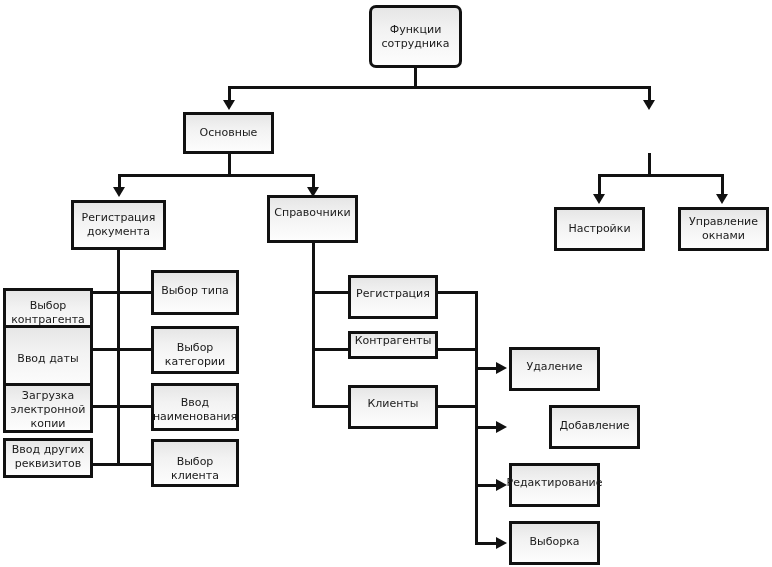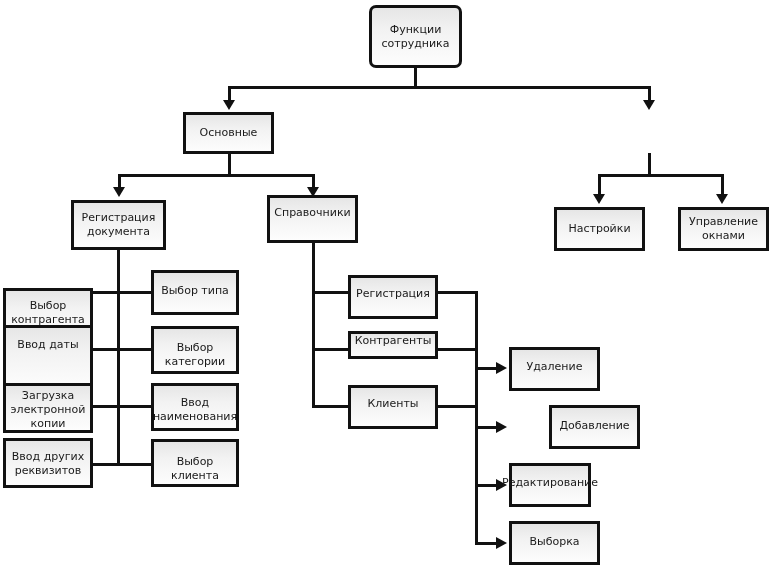--- a/index.html
+++ b/index.html
@@ -123,27 +123,27 @@
 окнами</div>
 
   <div class="node" style="left:71px;top:200px;width:95px;height:50px;">Регистрация
 документа</div>
 
   <div class="node" style="left:267px;top:195px;width:91px;height:48px;">Справочники</div>
 
   <div class="node" style="left:3px;top:268px;width:90px;height:50px;margin-top:20px;">Выбор
 контрагента</div>
 
-  <div class="node" style="left:3px;top:325px;width:90px;height:66px;padding-top:10px;">Ввод даты</div>
+  <div class="node" style="left:3px;top:325px;width:90px;height:66px;padding-top:24px;">Ввод даты</div>
 
   <div class="node overflow" style="left:3px;top:383px;width:90px;height:50px;">Загрузка
 электронной
 копии</div>
 
-  <div class="node" style="left:3px;top:438px;width:90px;height:50px;padding-top:9px;">Ввод других
+  <div class="node" style="left:3px;top:438px;width:90px;height:40px;padding-top:2px;">Ввод других
 реквизитов</div>
 
   <div class="node" style="left:151px;top:270px;width:88px;height:45px;padding-top:11px;">Выбор типа</div>
 
   <div class="node" style="left:151px;top:326px;width:88px;height:48px;padding-top:12px;">Выбор категории</div>
 
   <div class="node" style="left:151px;top:383px;width:88px;height:48px;padding-top:10px;">Ввод
 наименования</div>
 
   <div class="node" style="left:151px;top:439px;width:88px;height:48px;padding-top:13px;">Выбор  клиента</div>
@@ -151,17 +151,17 @@
   <div class="node" style="left:348px;top:275px;width:90px;height:44px;padding-top:9px;">Регистрация</div>
 
   <div class="node" style="left:348px;top:331px;width:90px;height:28px;padding-top:0;">Контрагенты</div>
 
   <div class="node" style="left:348px;top:385px;width:90px;height:44px;padding-top:9px;">Клиенты</div>
 
   <div class="node" style="left:509px;top:347px;width:91px;height:44px;padding-top:10px;">Удаление</div>
 
   <div class="node" style="left:509px;top:405px;width:91px;height:44px;padding-top:11px;margin-left:40px;">Добавление</div>
 
-  <div class="node" style="left:509px;top:463px;width:82px;height:44px;padding-top:10px;">Редактирование</div>
+  <div class="node" style="left:509px;top:463px;width:91px;height:44px;padding-top:10px;">Редактирование</div>
 
   <div class="node" style="left:509px;top:521px;width:91px;height:44px;padding-top:11px;">Выборка</div>
 
 </div>
 
 </body></html>

